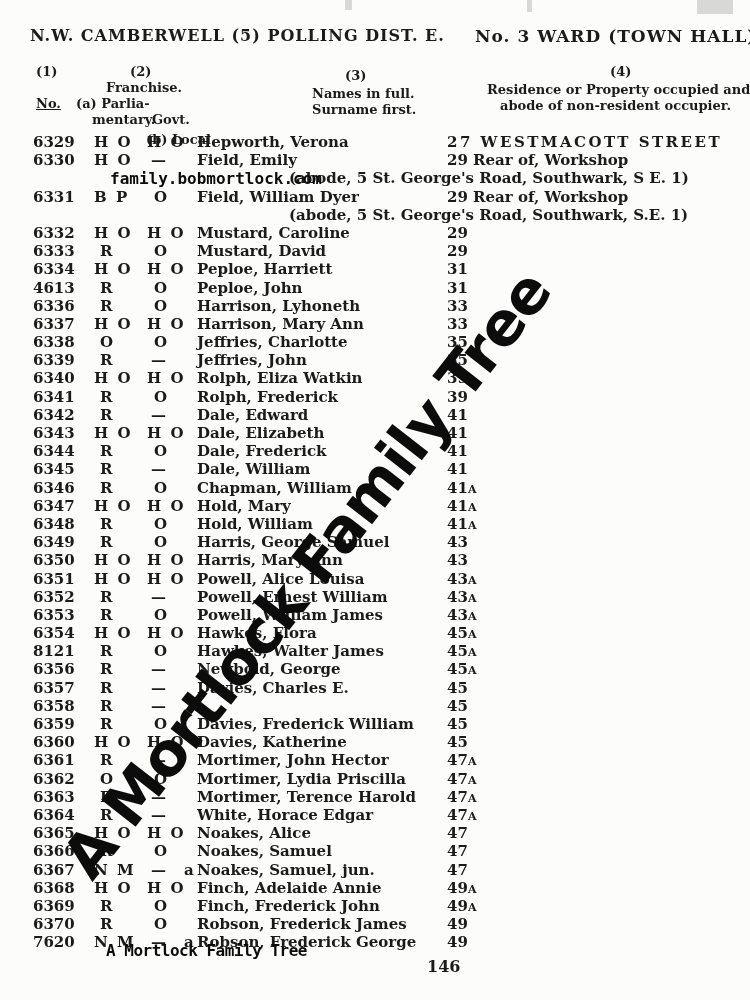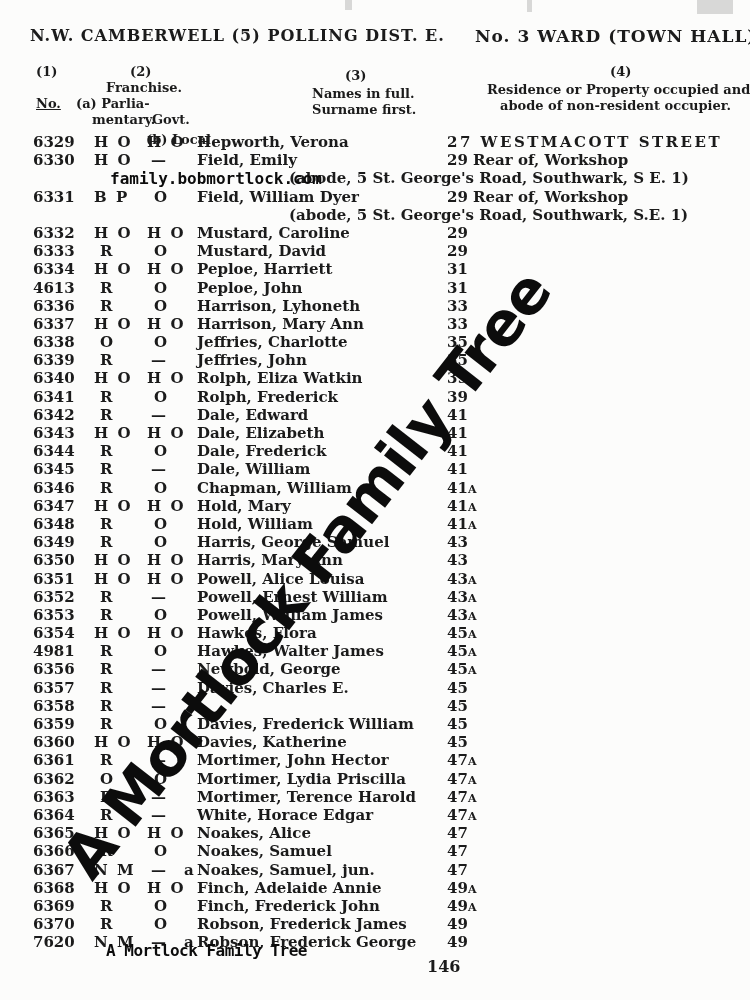--- a/index.html
+++ b/index.html
@@ -261,21 +261,21 @@
         <span class="c ad">43<span class="sm">A</span></span>
       </div>
       <div class="line">
         <span class="c no">6354</span>
         <span class="c fr" style="left: 94px;">H O</span>
         <span class="c fr" style="left: 147px;">H O</span>
         <span class="c nm">Hawkes, Flora</span>
         <span class="c ad">45<span class="sm">A</span></span>
       </div>
       <div class="line">
-        <span class="c no">4981</span>
+        <span class="c no">8121</span>
         <span class="c fr" style="left: 100px;">R</span>
         <span class="c fr" style="left: 154px;">O</span>
         <span class="c nm">Hawkes, Walter James</span>
         <span class="c ad">45<span class="sm">A</span></span>
       </div>
       <div class="line">
         <span class="c no">6356</span>
         <span class="c fr" style="left: 100px;">R</span>
         <span class="c fr" style="left: 151px;">—</span>
         <span class="c nm">Newbold, George</span>

